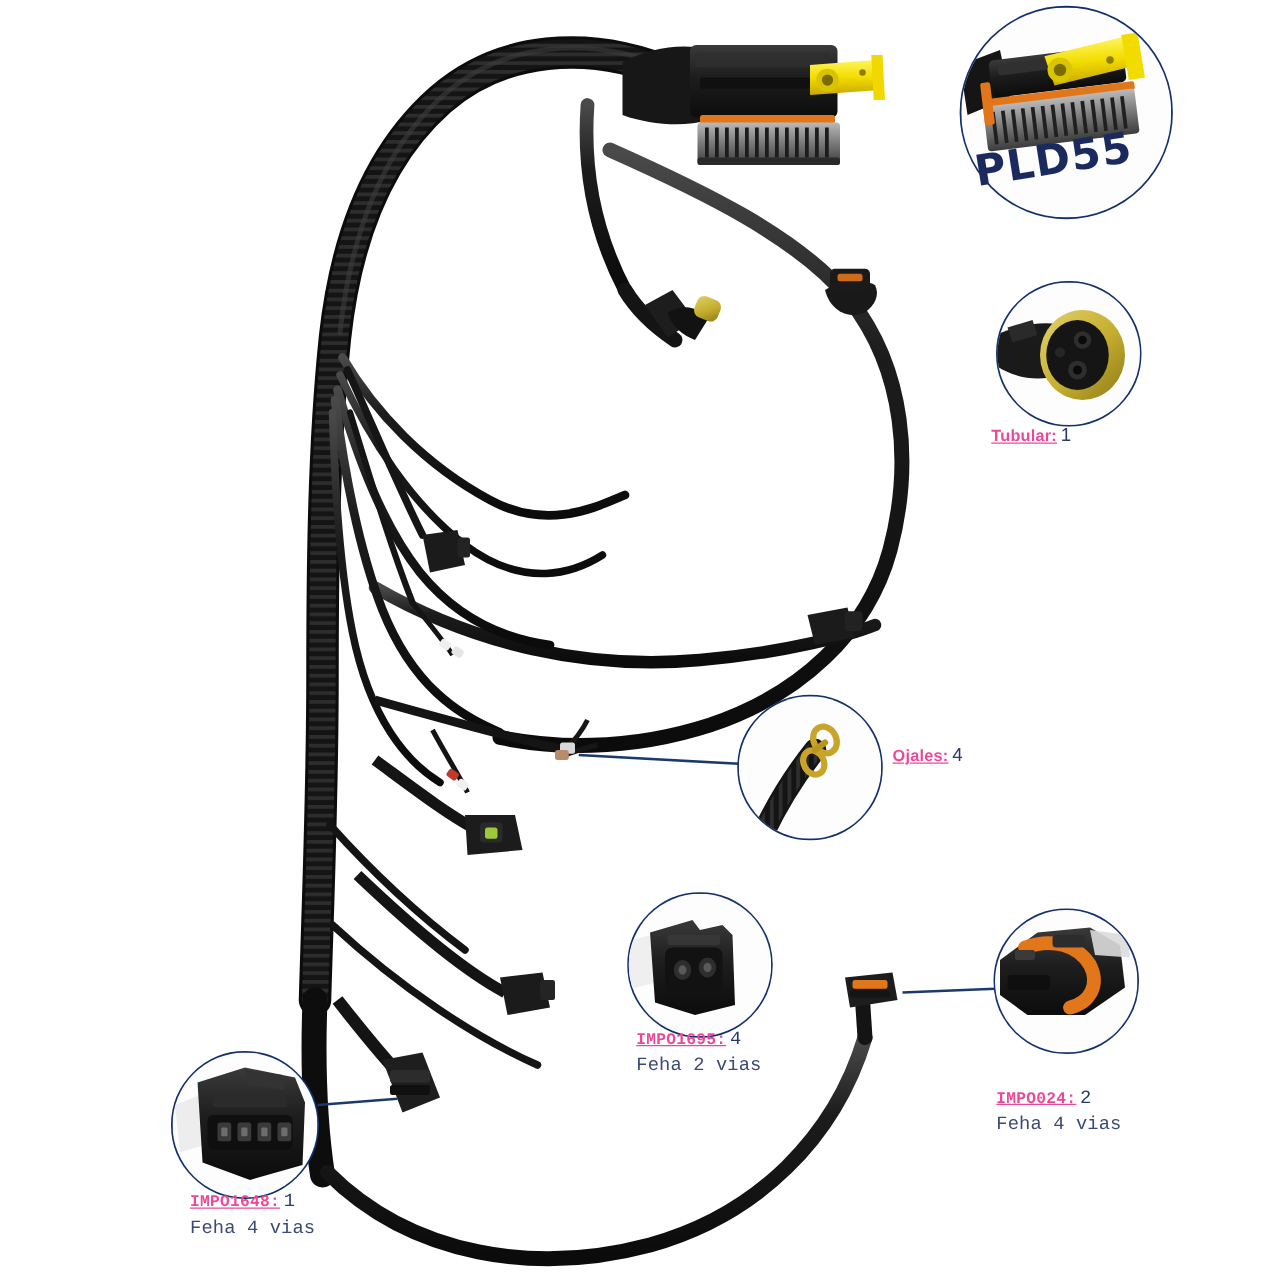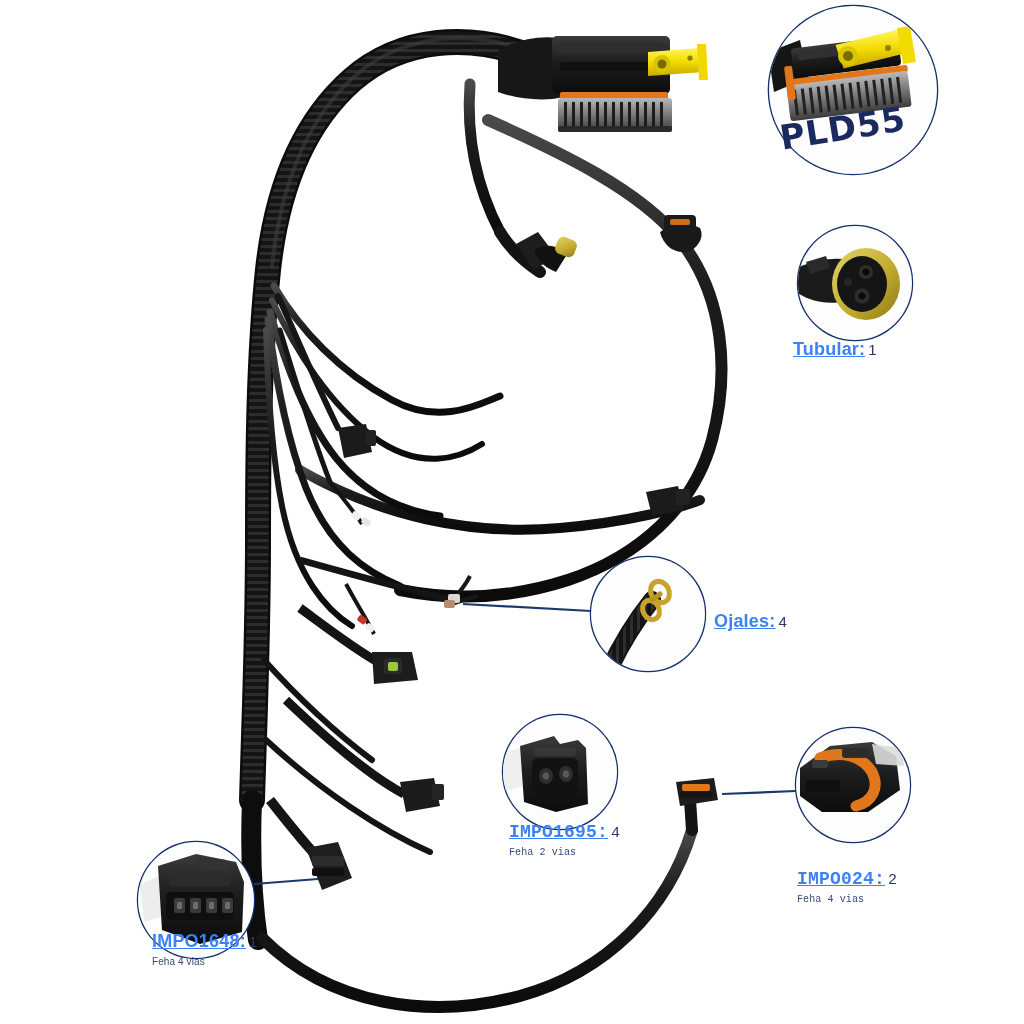--- a/index.html
+++ b/index.html
@@ -25,34 +25,34 @@
     width: 1024px;
     height: 1024px;
   }
   .lbl {
     position: absolute;
     white-space: nowrap;
     line-height: 1.1;
   }
   .lbl .code {
     font-weight: bold;
-    font-size: 18px;
-    color: #3b82f6;
+    font-size: 13px;
+    color: #ec4899;
     text-decoration: underline;
     letter-spacing: 0.2px;
   }
   .lbl .qty {
     font-weight: normal;
     font-size: 15px;
     color: #2a3a6b;
     padding-left: 3px;
   }
   .lbl .sub {
     display: block;
-    font-size: 10px;
+    font-size: 15px;
     color: #3a4a74;
     margin-top: 4px;
     letter-spacing: 0.1px;
   }
   #pld-label {
     position: absolute;
     left: 780px;
     top: 118px;
     font-size: 34px;
     font-weight: bold;
@@ -410,32 +410,32 @@
     </g>
 
   </svg>
 
   <div id="pld-label">PLD55</div>
 
   <div class="lbl" style="left:793px; top:340px;">
     <span class="code">Tubular:</span><span class="qty">1</span>
   </div>
 
-  <div class="lbl" style="left:714px; top:612px;">
+  <div class="lbl" style="left:714px; top:596px;">
     <span class="code">Ojales:</span><span class="qty">4</span>
   </div>
 
   <div class="lbl" style="left:509px; top:823px;font-family:Liberation Mono, monospace;">
     <span class="code">IMPO1695:</span><span class="qty">4</span>
     <span class="sub">Feha 2 vias</span>
   </div>
 
   <div class="lbl" style="left:797px; top:870px;font-family:Liberation Mono, monospace;">
     <span class="code">IMPO024:</span><span class="qty">2</span>
     <span class="sub">Feha 4 vias</span>
   </div>
 
-  <div class="lbl" style="left:152px; top:932px;">
+  <div class="lbl" style="left:152px; top:953px;font-family:Liberation Mono, monospace;">
     <span class="code">IMPO1648:</span><span class="qty">1</span>
     <span class="sub">Feha 4 vias</span>
   </div>
 
 </div>
 
 </body></html>

